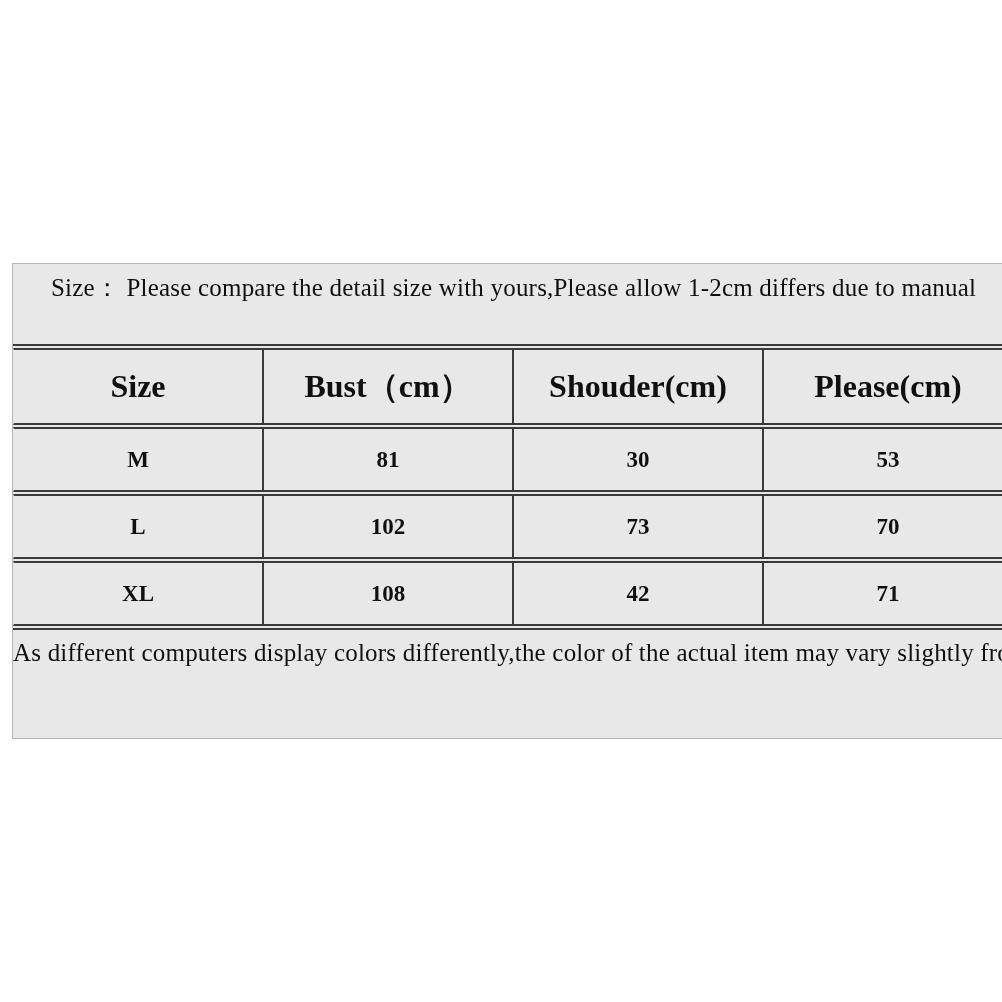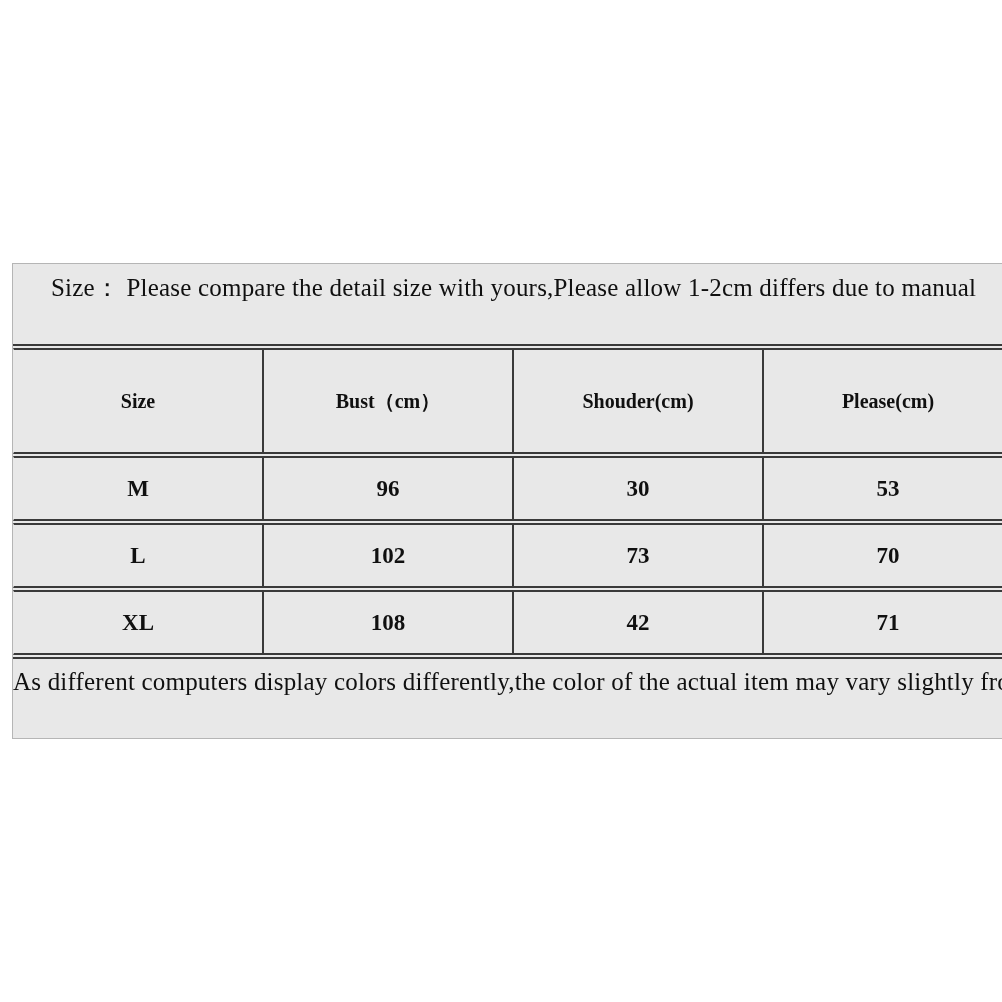--- a/index.html
+++ b/index.html
@@ -54,22 +54,22 @@
     text-align: center;
     vertical-align: middle;
     font-weight: bold;
     padding: 0;
   }
   table.size-table th:first-child,
   table.size-table td:first-child { border-left-color: transparent; }
   table.size-table th:last-child,
   table.size-table td:last-child { border-right-color: transparent; }
   table.size-table th {
-    height: 106px;
-    font-size: 20px;
+    height: 77px;
+    font-size: 32px;
   }
   table.size-table td {
     height: 65px;
     font-size: 23px;
   }
   
   .footer-note {
     box-sizing: border-box;
     height: 81px;
     border-top: 2px solid #3a3a3a;
@@ -101,21 +101,21 @@
       <tr>
         <th>Size</th>
         <th>Bust（cm）</th>
         <th>Shouder(cm)</th>
         <th>Please(cm)</th>
       </tr>
     </thead>
     <tbody>
       <tr>
         <td>M</td>
-        <td>96</td>
+        <td>81</td>
         <td>30</td>
         <td>53</td>
       </tr>
       <tr>
         <td>L</td>
         <td>102</td>
         <td>73</td>
         <td>70</td>
       </tr>
       <tr>

